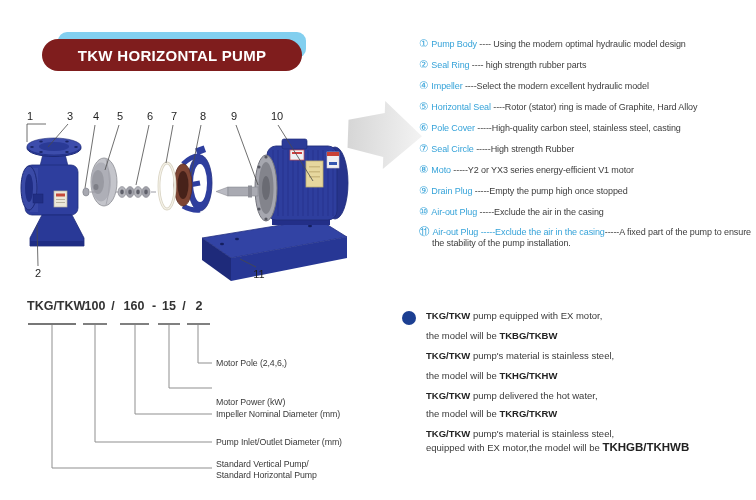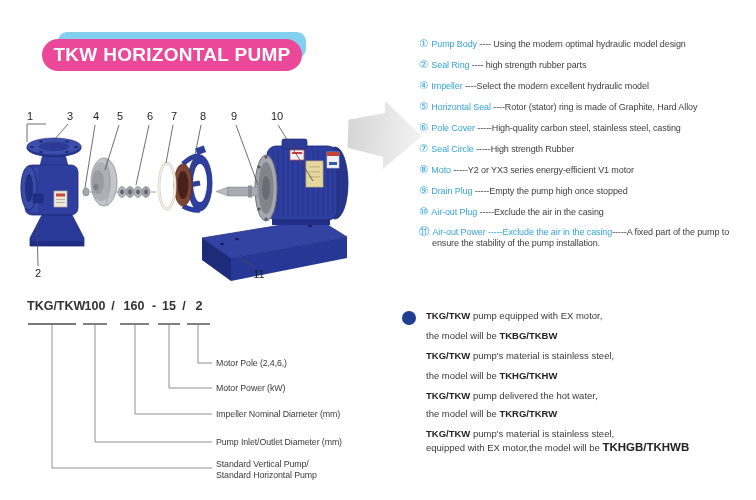--- a/index.html
+++ b/index.html
@@ -9,23 +9,23 @@
     font-family:"Liberation Sans", sans-serif; color:#3d3d3d;
   }
 
   
   .title-wrap { position:absolute; left:42px; top:39px; width:260px; height:32px; }
   .title-back {
     position:absolute; left:16px; top:-7px; width:248px; height:26px;
     background:#82cfef; border-radius:9px;
   }
   .title-pill {
-    position:absolute; inset:0; background:#ec4899; border-radius:16px;
+    position:absolute; inset:0; background:#7f1d1d; border-radius:16px;
     display:flex; align-items:center; justify-content:center;
-    color:#ffffff; font-weight:bold; font-size:19px; letter-spacing:.3px;
+    color:#ffffff; font-weight:bold; font-size:15px; letter-spacing:.3px;
   }
 
   
   .diagram { position:absolute; left:10px; top:95px; width:420px; height:200px; }
   .callout-num { font-size:11px; fill:#1f1f1f; }
 
   
   .parts-list { position:absolute; left:419px; top:37px; width:336px; }
   .part-row {
     font-size:9px; line-height:12px; margin-bottom:8px; letter-spacing:-0.1px;
@@ -51,21 +51,21 @@
   .seg-4 { left:149px; width:10px; }
   .seg-5 { left:157px; width:24px; }
   .seg-6 { left:179px; width:10px; }
   .seg-7 { left:187px; width:24px; }
   .lines-overlay { position:absolute; left:0; top:0; width:756px; height:500px; pointer-events:none; }
 
   .model-label {
     position:absolute; left:216px; font-size:8.8px; font-weight:400;
     color:#3a3a3a; letter-spacing:-0.1px; white-space:nowrap;
   }
-  .lbl-0 { top:358px; } .lbl-1 { top:383px; } .lbl-2 { top:409px; }
+  .lbl-0 { top:358px; } .lbl-1 { top:397px; } .lbl-2 { top:409px; }
   .lbl-3 { top:437px; } .lbl-4 { top:459px; } .lbl-5 { top:470px; }
 
   
   .variant-bullet {
     position:absolute; left:402px; top:311px; width:14px; height:14px;
     border-radius:50%; background:#1c3f92;
   }
   .variants { position:absolute; left:426px; top:310px; width:325px; }
   .v-line { font-size:9.5px; line-height:12px; color:#3a3a3a; white-space:nowrap; }
   .v-line .vb { font-weight:bold; color:#222222; }
@@ -231,21 +231,21 @@
 <div class="parts-list">
   <div class="part-row"><span class="pnum">①</span><span class="pname">Pump Body</span><span class="pdesc"> ---- Using the modern optimal hydraulic model design</span></div>
   <div class="part-row"><span class="pnum">②</span><span class="pname">Seal Ring</span><span class="pdesc"> ---- high strength rubber parts</span></div>
   <div class="part-row"><span class="pnum">④</span><span class="pname">Impeller</span><span class="pdesc"> ----Select the modern excellent hydraulic model</span></div>
   <div class="part-row"><span class="pnum">⑤</span><span class="pname">Horizontal Seal</span><span class="pdesc"> ----Rotor (stator) ring is made of Graphite, Hard Alloy</span></div>
   <div class="part-row"><span class="pnum">⑥</span><span class="pname">Pole Cover</span><span class="pdesc"> -----High-quality carbon steel, stainless steel, casting</span></div>
   <div class="part-row"><span class="pnum">⑦</span><span class="pname">Seal Circle</span><span class="pdesc"> -----High strength Rubber</span></div>
   <div class="part-row"><span class="pnum">⑧</span><span class="pname">Moto</span><span class="pdesc"> -----Y2 or YX3 series energy-efficient V1 motor</span></div>
   <div class="part-row"><span class="pnum">⑨</span><span class="pname">Drain Plug</span><span class="pdesc"> -----Empty the pump high once stopped</span></div>
   <div class="part-row"><span class="pnum">⑩</span><span class="pname">Air-out Plug</span><span class="pdesc"> -----Exclude the air in the casing</span></div>
-  <div class="part-row wrap"><span class="pnum">⑪</span><span class="pname">Air-out Power -----Exclude the air in the casing</span><span class="pdesc">-----A fixed part of the pump to ensure the stability of the pump installation.</span></div>
+  <div class="part-row wrap"><span class="pnum">⑪</span><span class="pname">Air-out Plug -----Exclude the air in the casing</span><span class="pdesc">-----A fixed part of the pump to ensure the stability of the pump installation.</span></div>
 </div>
 
 <div class="model-seg seg-0">TKG/TKW</div>
 <div class="model-seg seg-1">100</div>
 <div class="model-seg seg-2">/</div>
 <div class="model-seg seg-3">160</div>
 <div class="model-seg seg-4">-</div>
 <div class="model-seg seg-5">15</div>
 <div class="model-seg seg-6">/</div>
 <div class="model-seg seg-7">2</div>

